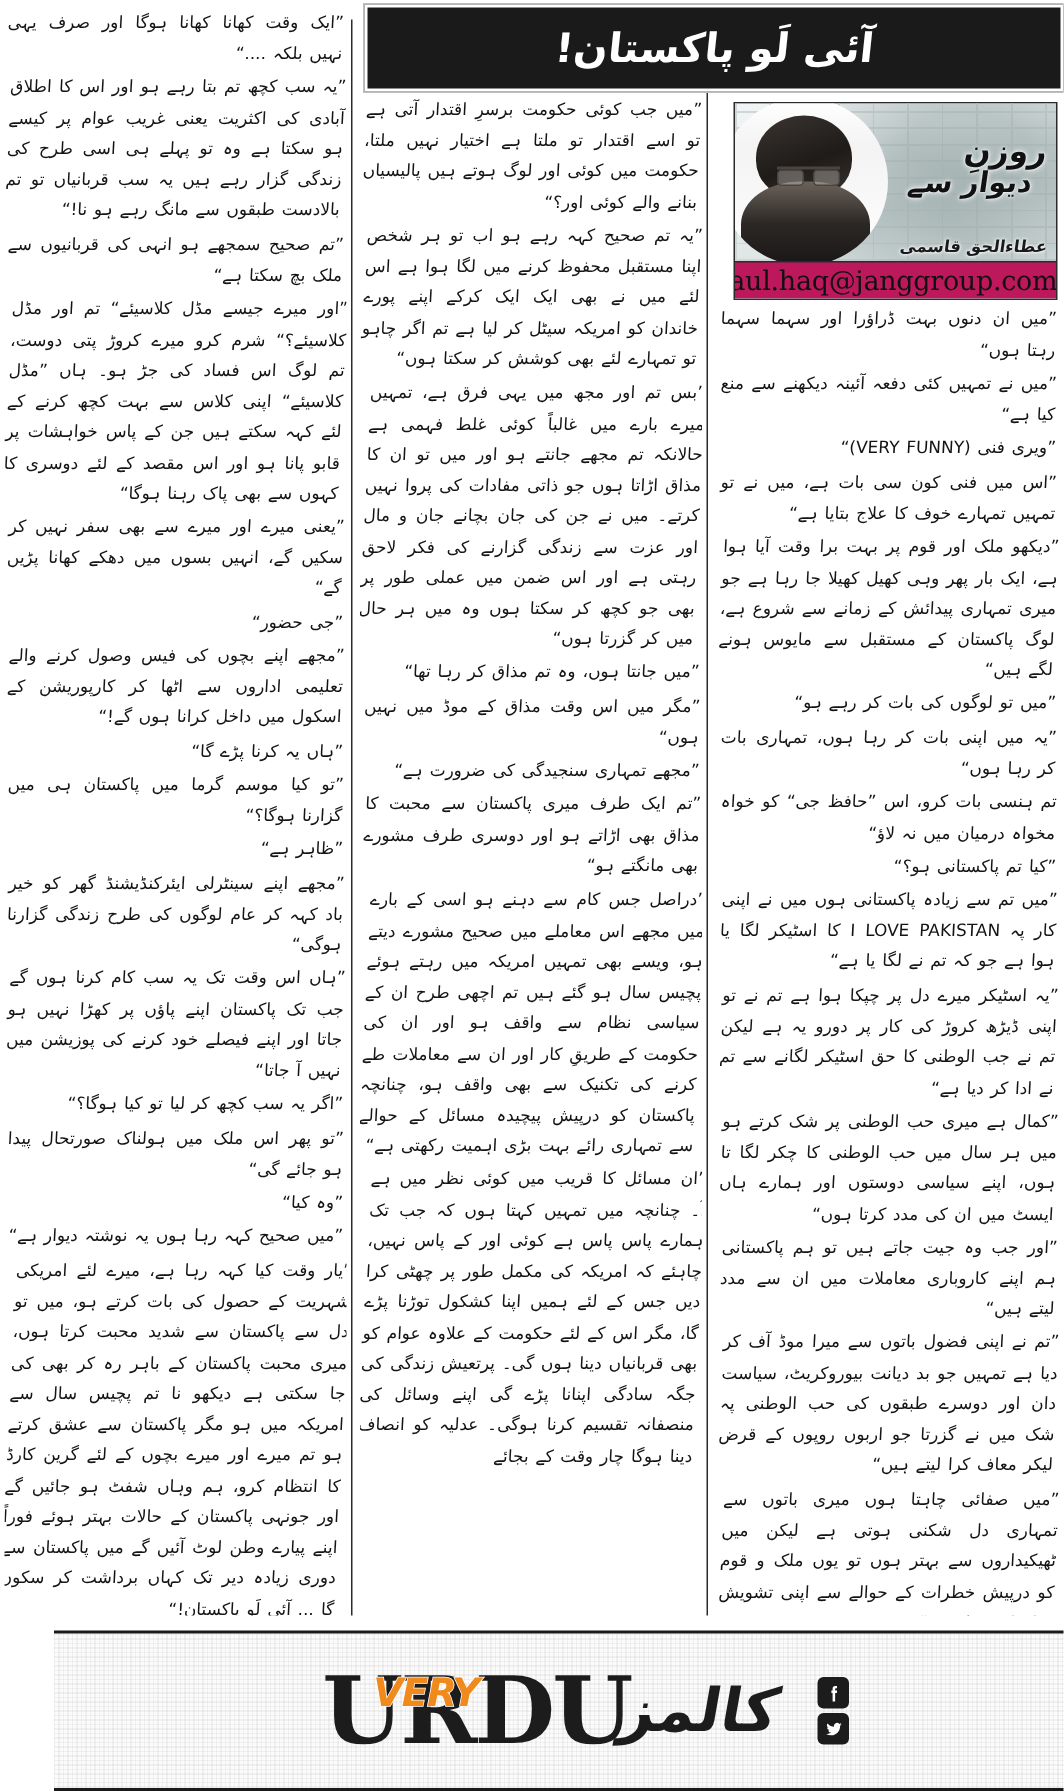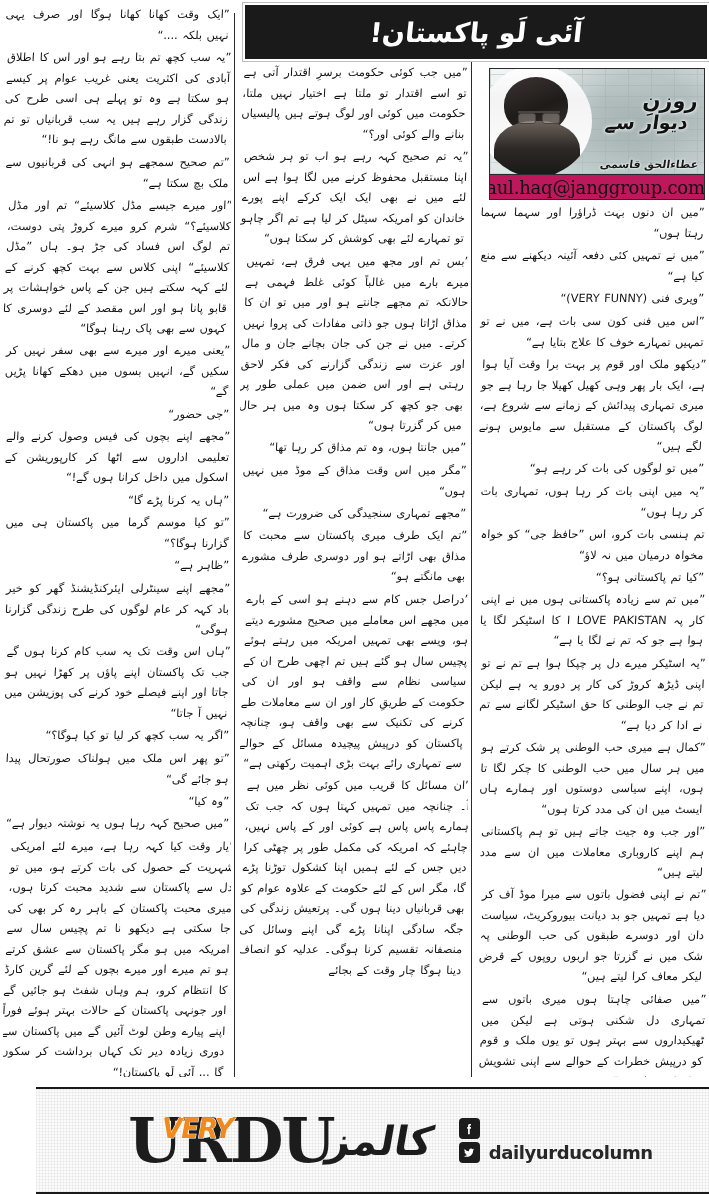--- a/index.html
+++ b/index.html
@@ -432,19 +432,18 @@
           </svg>
         </span>
       </div>
 
       <div class="brand-link">
         <span class="brand-ico">
           <svg width="14" height="14" viewBox="0 0 24 24">
             <path fill="#fff" d="M21 6.1c-.7.3-1.4.5-2.1.6.8-.5 1.3-1.2 1.6-2-.7.4-1.5.7-2.3.9a3.6 3.6 0 0 0-6.2 3.3A10.3 10.3 0 0 1 4.5 5a3.6 3.6 0 0 0 1.1 4.8c-.6 0-1.1-.2-1.6-.4a3.6 3.6 0 0 0 2.9 3.5c-.5.2-1.1.2-1.6.1a3.6 3.6 0 0 0 3.4 2.5A7.3 7.3 0 0 1 3 17a10.2 10.2 0 0 0 5.6 1.6c6.7 0 10.4-5.6 10.4-10.4v-.5c.7-.5 1.3-1.1 1.8-1.8z"></path>
           </svg>
         </span>
-        <span class="brand-text">dailyurducolumn</span>
       </div>
 
     </div>
   </div>
 
 </div>
 
 </body></html>

